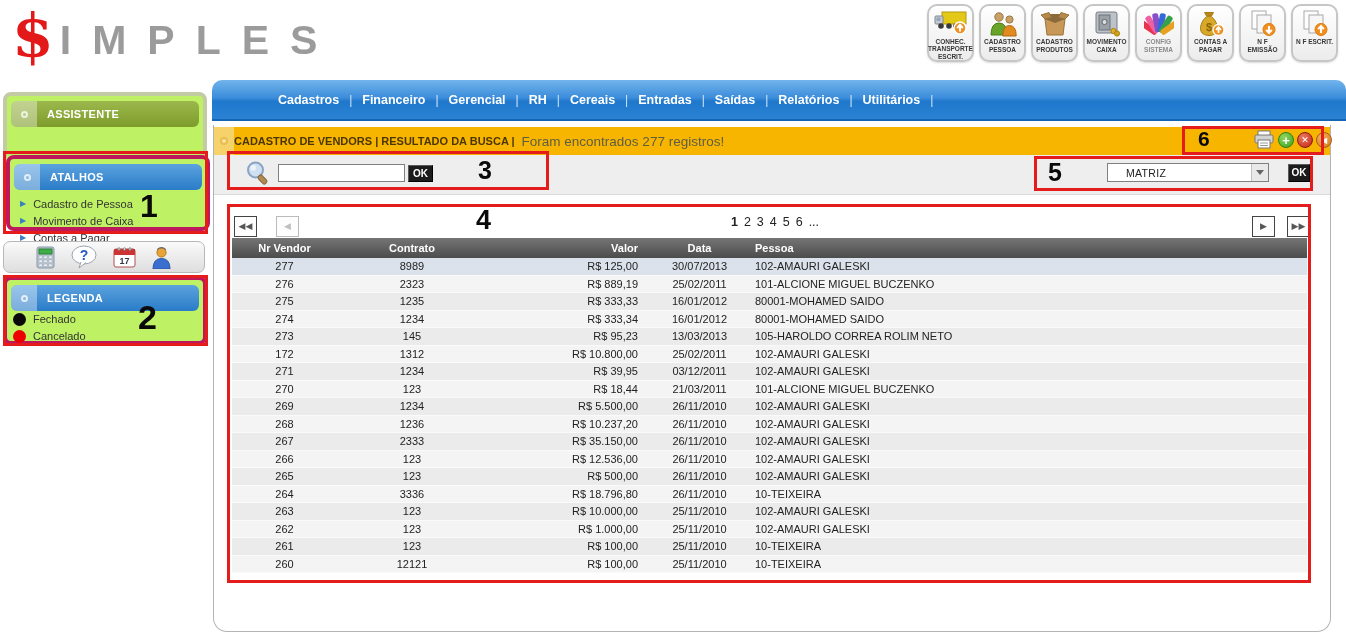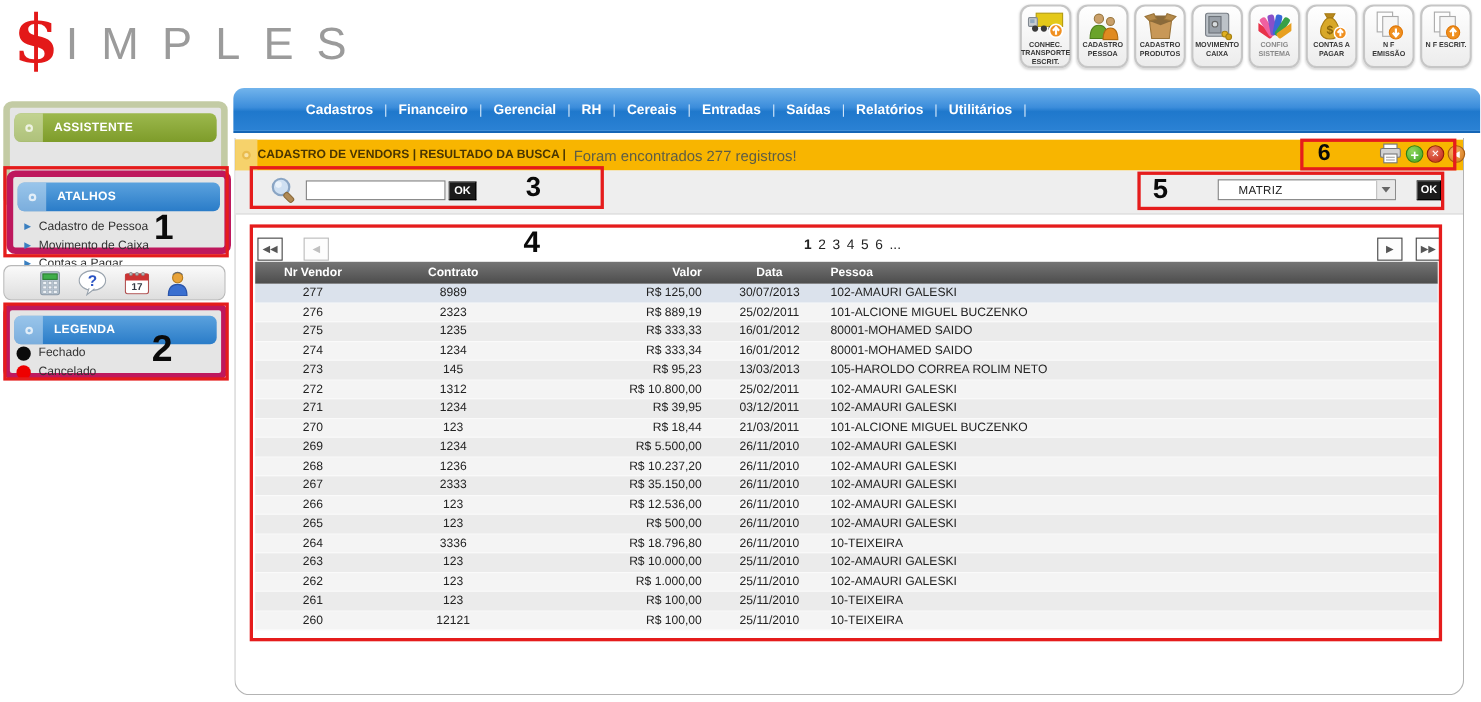--- a/index.html
+++ b/index.html
@@ -3,21 +3,21 @@
 <meta charset="utf-8">
 <style>
   * { margin:0; padding:0; box-sizing:border-box; }
   html,body { background:#fff; }
   body { font-family:"Liberation Sans","DejaVu Sans",sans-serif; }
   #page { position:relative; width:1346px; height:638px; background:#fff; overflow:hidden; }
 
   
   #logo { position:absolute; left:12px; top:2px; display:flex; align-items:flex-end; }
   #logo .dollar { font-family:"DejaVu Serif",serif; font-size:60px; line-height:64px; color:#e31919; font-weight:bold; }
-  #logo .rest { font-size:41px; line-height:44px; color:#9b9b9b; letter-spacing:21px; font-weight:400; margin:16px 0 6px 6px; }
+  #logo .rest { font-size:41px; line-height:44px; color:#9b9b9b; letter-spacing:21px; font-weight:700; margin:16px 0 6px 6px; }
 
   
   #quick { position:absolute; right:8px; top:4px; display:flex; gap:5px; }
   .qbtn { width:47px; height:58px; border:2px solid #c6c6c6; border-radius:10px;
           background:linear-gradient(#ffffff,#ececec); display:flex; flex-direction:column;
           align-items:center; justify-content:flex-start; padding-top:2px; cursor:pointer;
           box-shadow:0 1px 2px rgba(0,0,0,.15); }
   .qbtn .qicon { height:30px; display:flex; align-items:center; justify-content:center; }
   .qbtn .qlabel { font-size:6.5px; line-height:7.5px; font-weight:bold; color:#383838; text-align:center; padding:0 1px; }
   .qbtn .qlabel.muted { color:#8a8a8a; }
@@ -88,21 +88,21 @@
   .tr.first { background:#dbe2ec; }
   .thead { display:flex; height:20px; align-items:center;
            background:linear-gradient(#757575,#4c4c4c); color:#fff; font-weight:bold; cursor:default; }
   .c0 { width:105px; text-align:center; }
   .c1 { width:150px; text-align:center; }
   .c2 { width:165px; text-align:right; padding-right:14px; }
   .c3 { width:95px;  text-align:center; }
   .c4 { width:560px; text-align:left; padding-left:8px; white-space:nowrap; }
 
   
-  .side-panel { position:absolute; background:#e5e5e5; border:6px solid #be185d; border-radius:8px;text-decoration:underline; }
+  .side-panel { position:absolute; background:#bef264; border:4px solid #be185d; border-radius:8px;text-decoration:underline; }
   #p-assist { left:3px; top:92px; width:204px; height:96px; border-color:#c3cba4; }
   #p-atalhos { left:6px; top:155px; width:204px; height:76px; }
   #p-legenda { left:3px; top:276px; width:204px; height:69px; }
   .side-header { position:absolute; left:4px; top:5px; right:4px; height:26px; border-radius:6px;
                  display:flex; align-items:center; overflow:hidden; cursor:pointer; }
   .side-header.green { background:linear-gradient(#9cb84d,#7e9c2a); }
   .side-header.blueh { background:linear-gradient(#5ba2de,#2a7cc8); }
   .side-header .notch { width:26px; height:26px; background:rgba(255,255,255,.38);
                  display:flex; align-items:center; justify-content:center; flex:none; }
   .side-header .ring { width:7px; height:7px; border:2px solid rgba(255,255,255,.75); border-radius:50%; }
@@ -362,21 +362,21 @@
           <div class="c4">80001-MOHAMED SAIDO</div>
         </div>
         <div class="tr">
           <div class="c0">273</div>
           <div class="c1">145</div>
           <div class="c2">R$ 95,23</div>
           <div class="c3">13/03/2013</div>
           <div class="c4">105-HAROLDO CORREA ROLIM NETO</div>
         </div>
         <div class="tr alt">
-          <div class="c0">272</div>
+          <div class="c0">172</div>
           <div class="c1">1312</div>
           <div class="c2">R$ 10.800,00</div>
           <div class="c3">25/02/2011</div>
           <div class="c4">102-AMAURI GALESKI</div>
         </div>
         <div class="tr">
           <div class="c0">271</div>
           <div class="c1">1234</div>
           <div class="c2">R$ 39,95</div>
           <div class="c3">03/12/2011</div>

